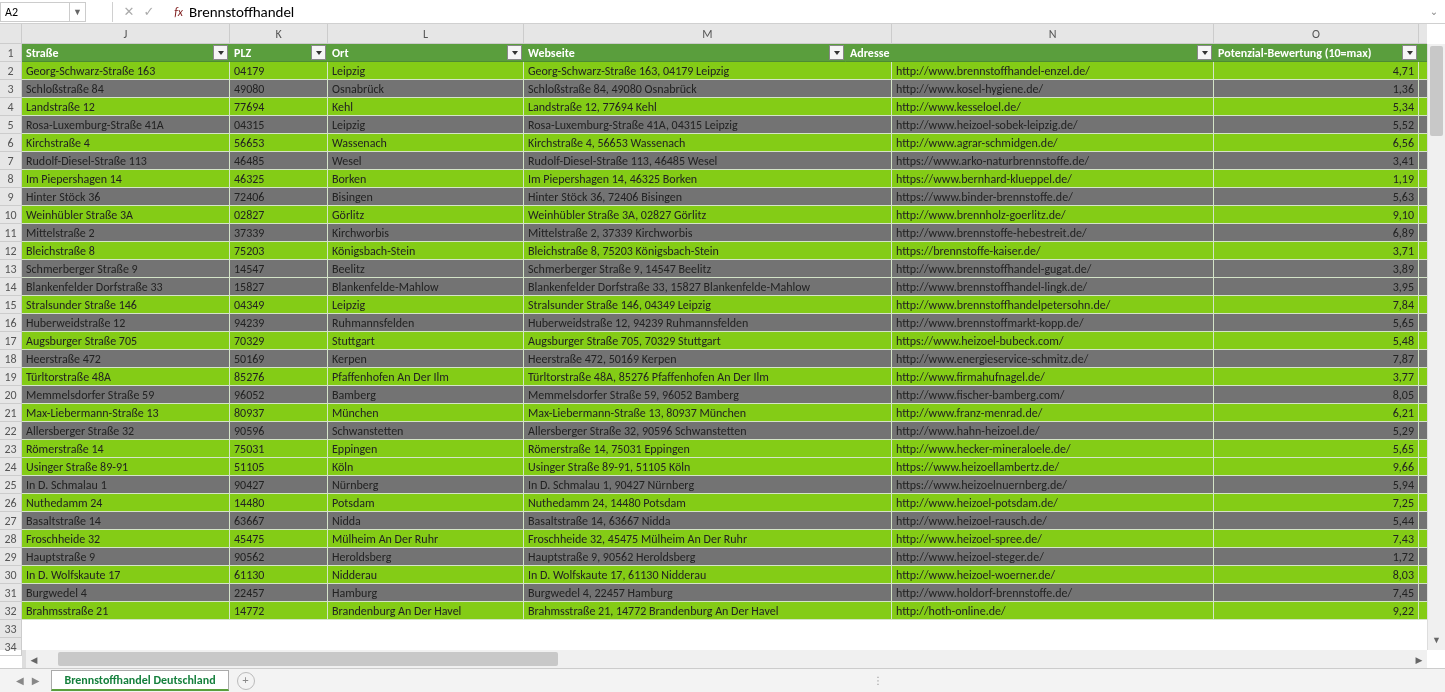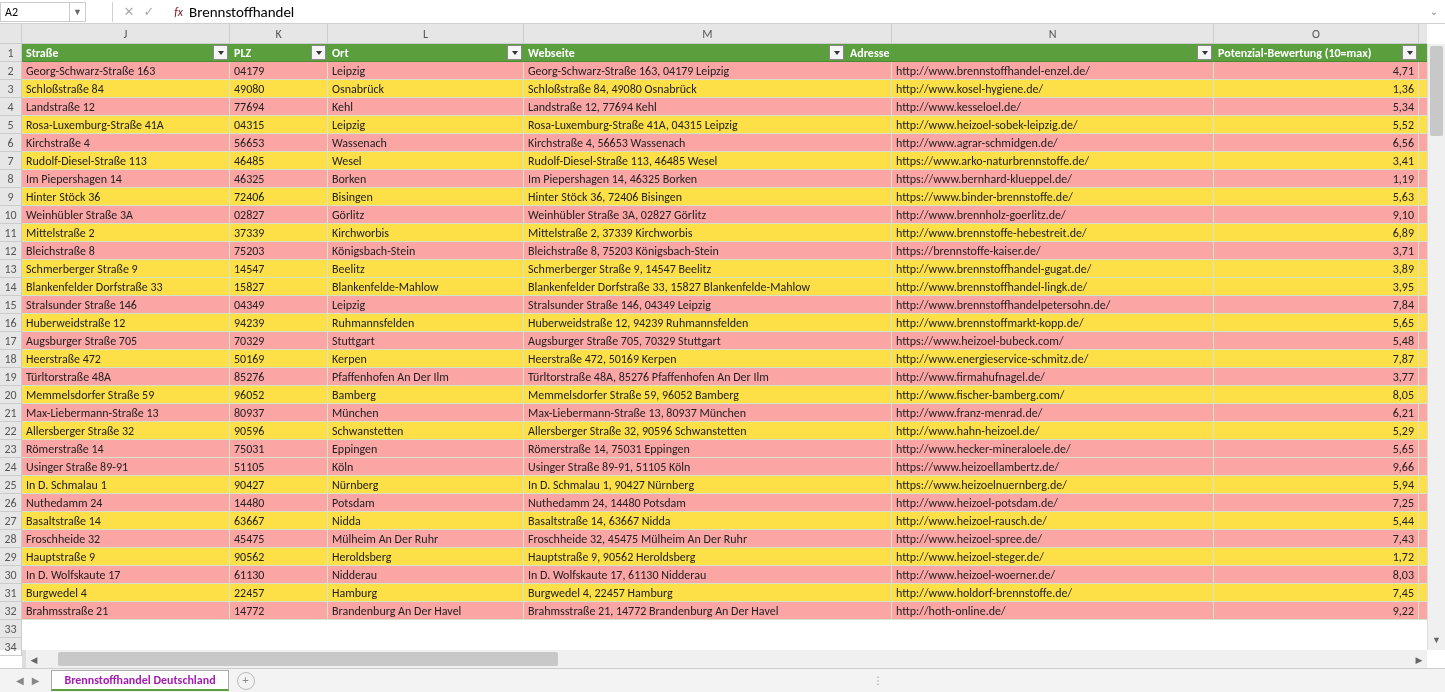--- a/index.html
+++ b/index.html
@@ -25,41 +25,41 @@
   .row-headers { position:absolute; top:20px; left:0; width:22px; bottom:18px; background:#e6e6e6; }
   .row-h { height:18px; border-bottom:1px solid #ccc; border-right:1px solid #ccc; color:#555; font-size:12px; text-align:center; line-height:18px; }
 
   .cells-viewport { position:absolute; top:20px; left:22px; right:18px; bottom:18px; overflow:hidden; }
   .cells { }
   .hdr-row { display:flex; height:18px; }
   .hdr-cell { background:#5a9e3d; color:#fff; font-weight:bold; font-size:12px; padding:0 4px; line-height:18px; border-right:1px solid #fff0; border-bottom:1px solid #4d8a34; position:relative; flex-shrink:0; white-space:nowrap; overflow:hidden;}
   .filter { position:absolute; right:1px; top:1px; width:15px; height:15px; background:#f5f5f5; border:1px solid #888; display:flex; align-items:center; justify-content:center; }
   .filter::after { content:""; border-left:3px solid transparent; border-right:3px solid transparent; border-top:4px solid #333; }
   .data-row { display:flex; height:18px; }
-  .data-row.even { background:#fca5a5; }
-  .data-row.odd { background:#fde047; }
+  .data-row.even { background:#84cc16; }
+  .data-row.odd { background:#737373; }
   .cell { padding:0 4px; line-height:18px; font-size:12px; color:#222; border-right:1px solid #d4e4c8; border-bottom:1px solid #d4e4c8; white-space:nowrap; overflow:hidden; flex-shrink:0;}
   .c-right { text-align:right; }
 
   
   .vscroll { position:absolute; top:20px; right:0; width:18px; bottom:18px; background:#f0f0f0; border-left:1px solid #ddd;}
   .vscroll .thumb { position:absolute; top:2px; left:2px; right:2px; height:90px; background:#c8c8c8; border-radius:2px;}
   .vscroll .up, .vscroll .down { position:absolute; left:0; right:0; height:16px; text-align:center; font-size:9px; color:#666;}
   .vscroll .up{top:0} .vscroll .down{bottom:0}
   .hscroll-area { position:absolute; bottom:0; left:22px; right:18px; height:18px; background:#f0f0f0; display:flex; align-items:center;}
   .hscroll-track { flex:1; height:16px; position:relative; margin:0 16px;}
   .hscroll-track .thumb { position:absolute; left:0; top:1px; bottom:1px; width:500px; background:#c8c8c8; border-radius:2px;}
   .hscroll-area .arr { width:16px; text-align:center; color:#666; font-size:9px;}
   .hsep { width:4px; height:100%; background:#ddd;}
 
   
   .tab-bar { position:absolute; bottom:0; left:0; right:0; height:24px; background:#f3f3f3; border-top:1px solid #ccc; display:flex; align-items:center; padding-left:14px;}
   .tab-nav { display:flex; gap:4px; margin-right:10px; color:#888;}
   .tab-nav span { font-size:10px; padding:2px;}
-  .sheet-tab { background:#fff; border:1px solid #aaa; border-bottom:2px solid #5a9e3d; padding:2px 12px; font-size:12px; color:#a21caf; font-weight:bold;}
+  .sheet-tab { background:#fff; border:1px solid #aaa; border-bottom:2px solid #5a9e3d; padding:2px 12px; font-size:12px; color:#15803d; font-weight:bold;}
   .add-sheet { margin-left:8px; width:18px; height:18px; border:1px solid #bbb; border-radius:50%; text-align:center; line-height:15px; color:#888; font-size:12px;}
   .tab-bar .dots { margin-left:auto; margin-right:560px; color:#999; letter-spacing:2px; font-size:10px;}
 
   
   .wJ{width:208px}.wK{width:98px}.wL{width:196px}.wM{width:368px}.wN{width:322px}.wO{width:205px}.wExtra{width:40px}
 </style>
 </head>
 <body>
 
 <div class="formula-bar">

